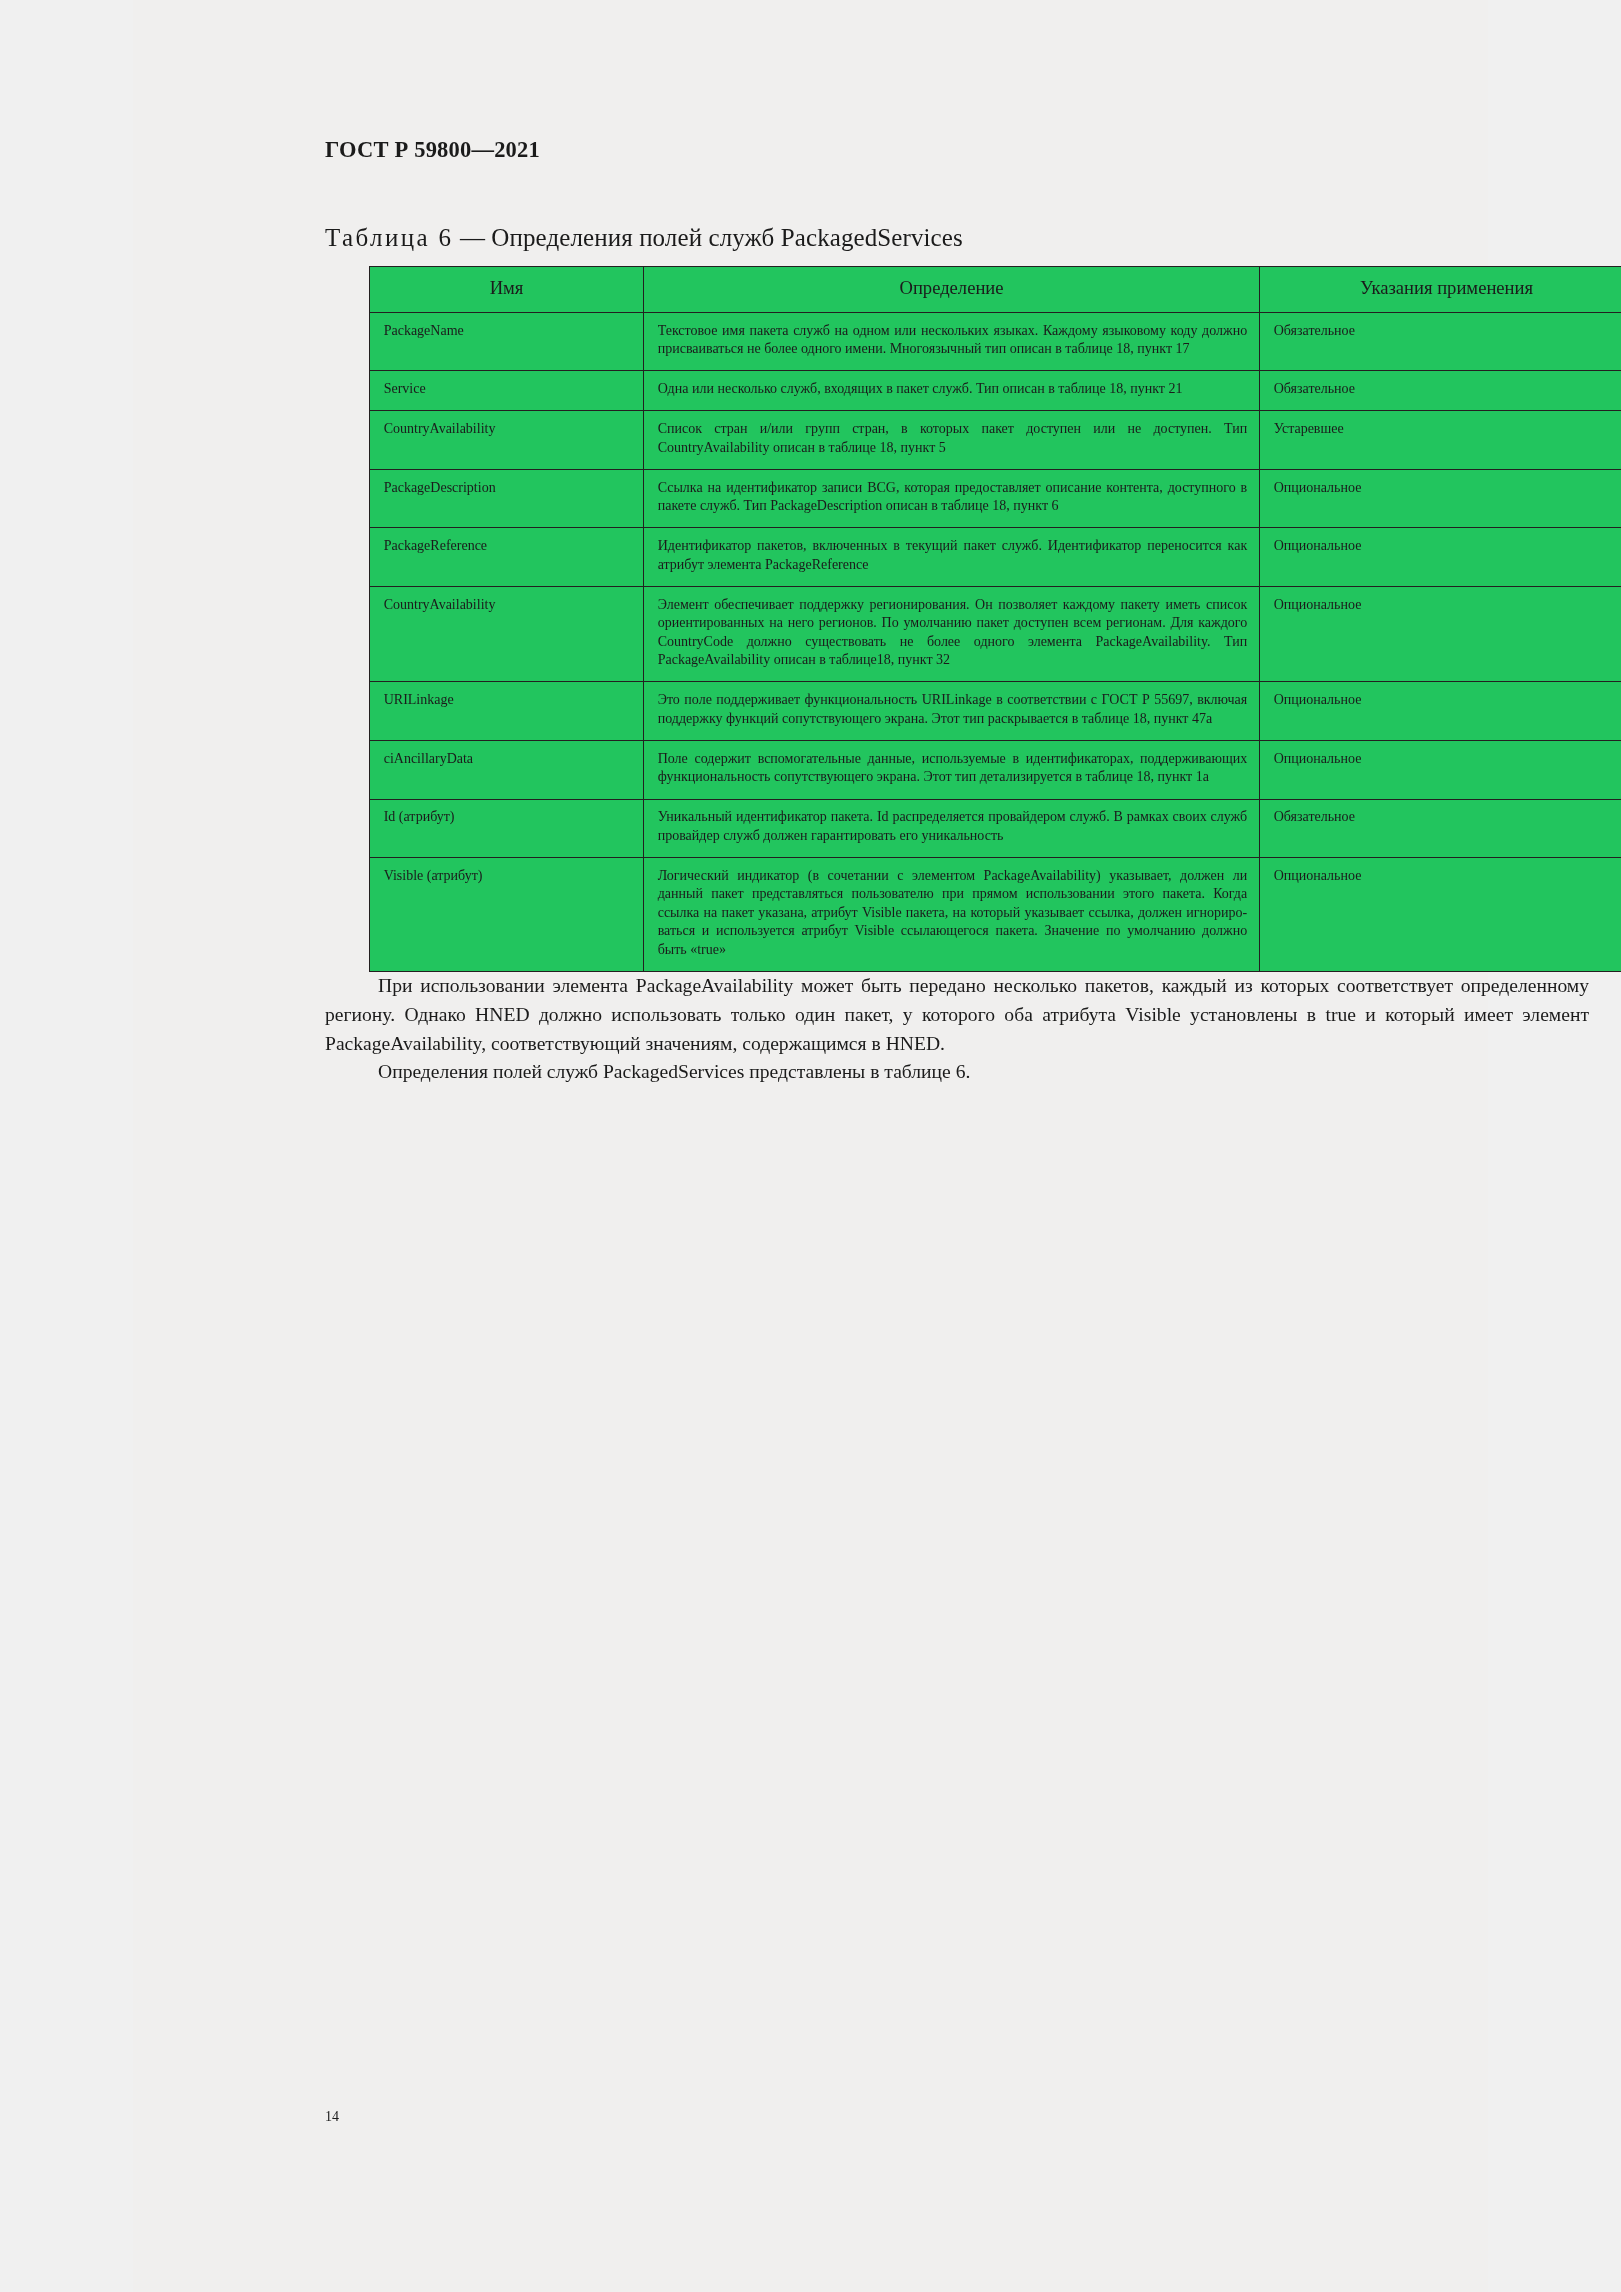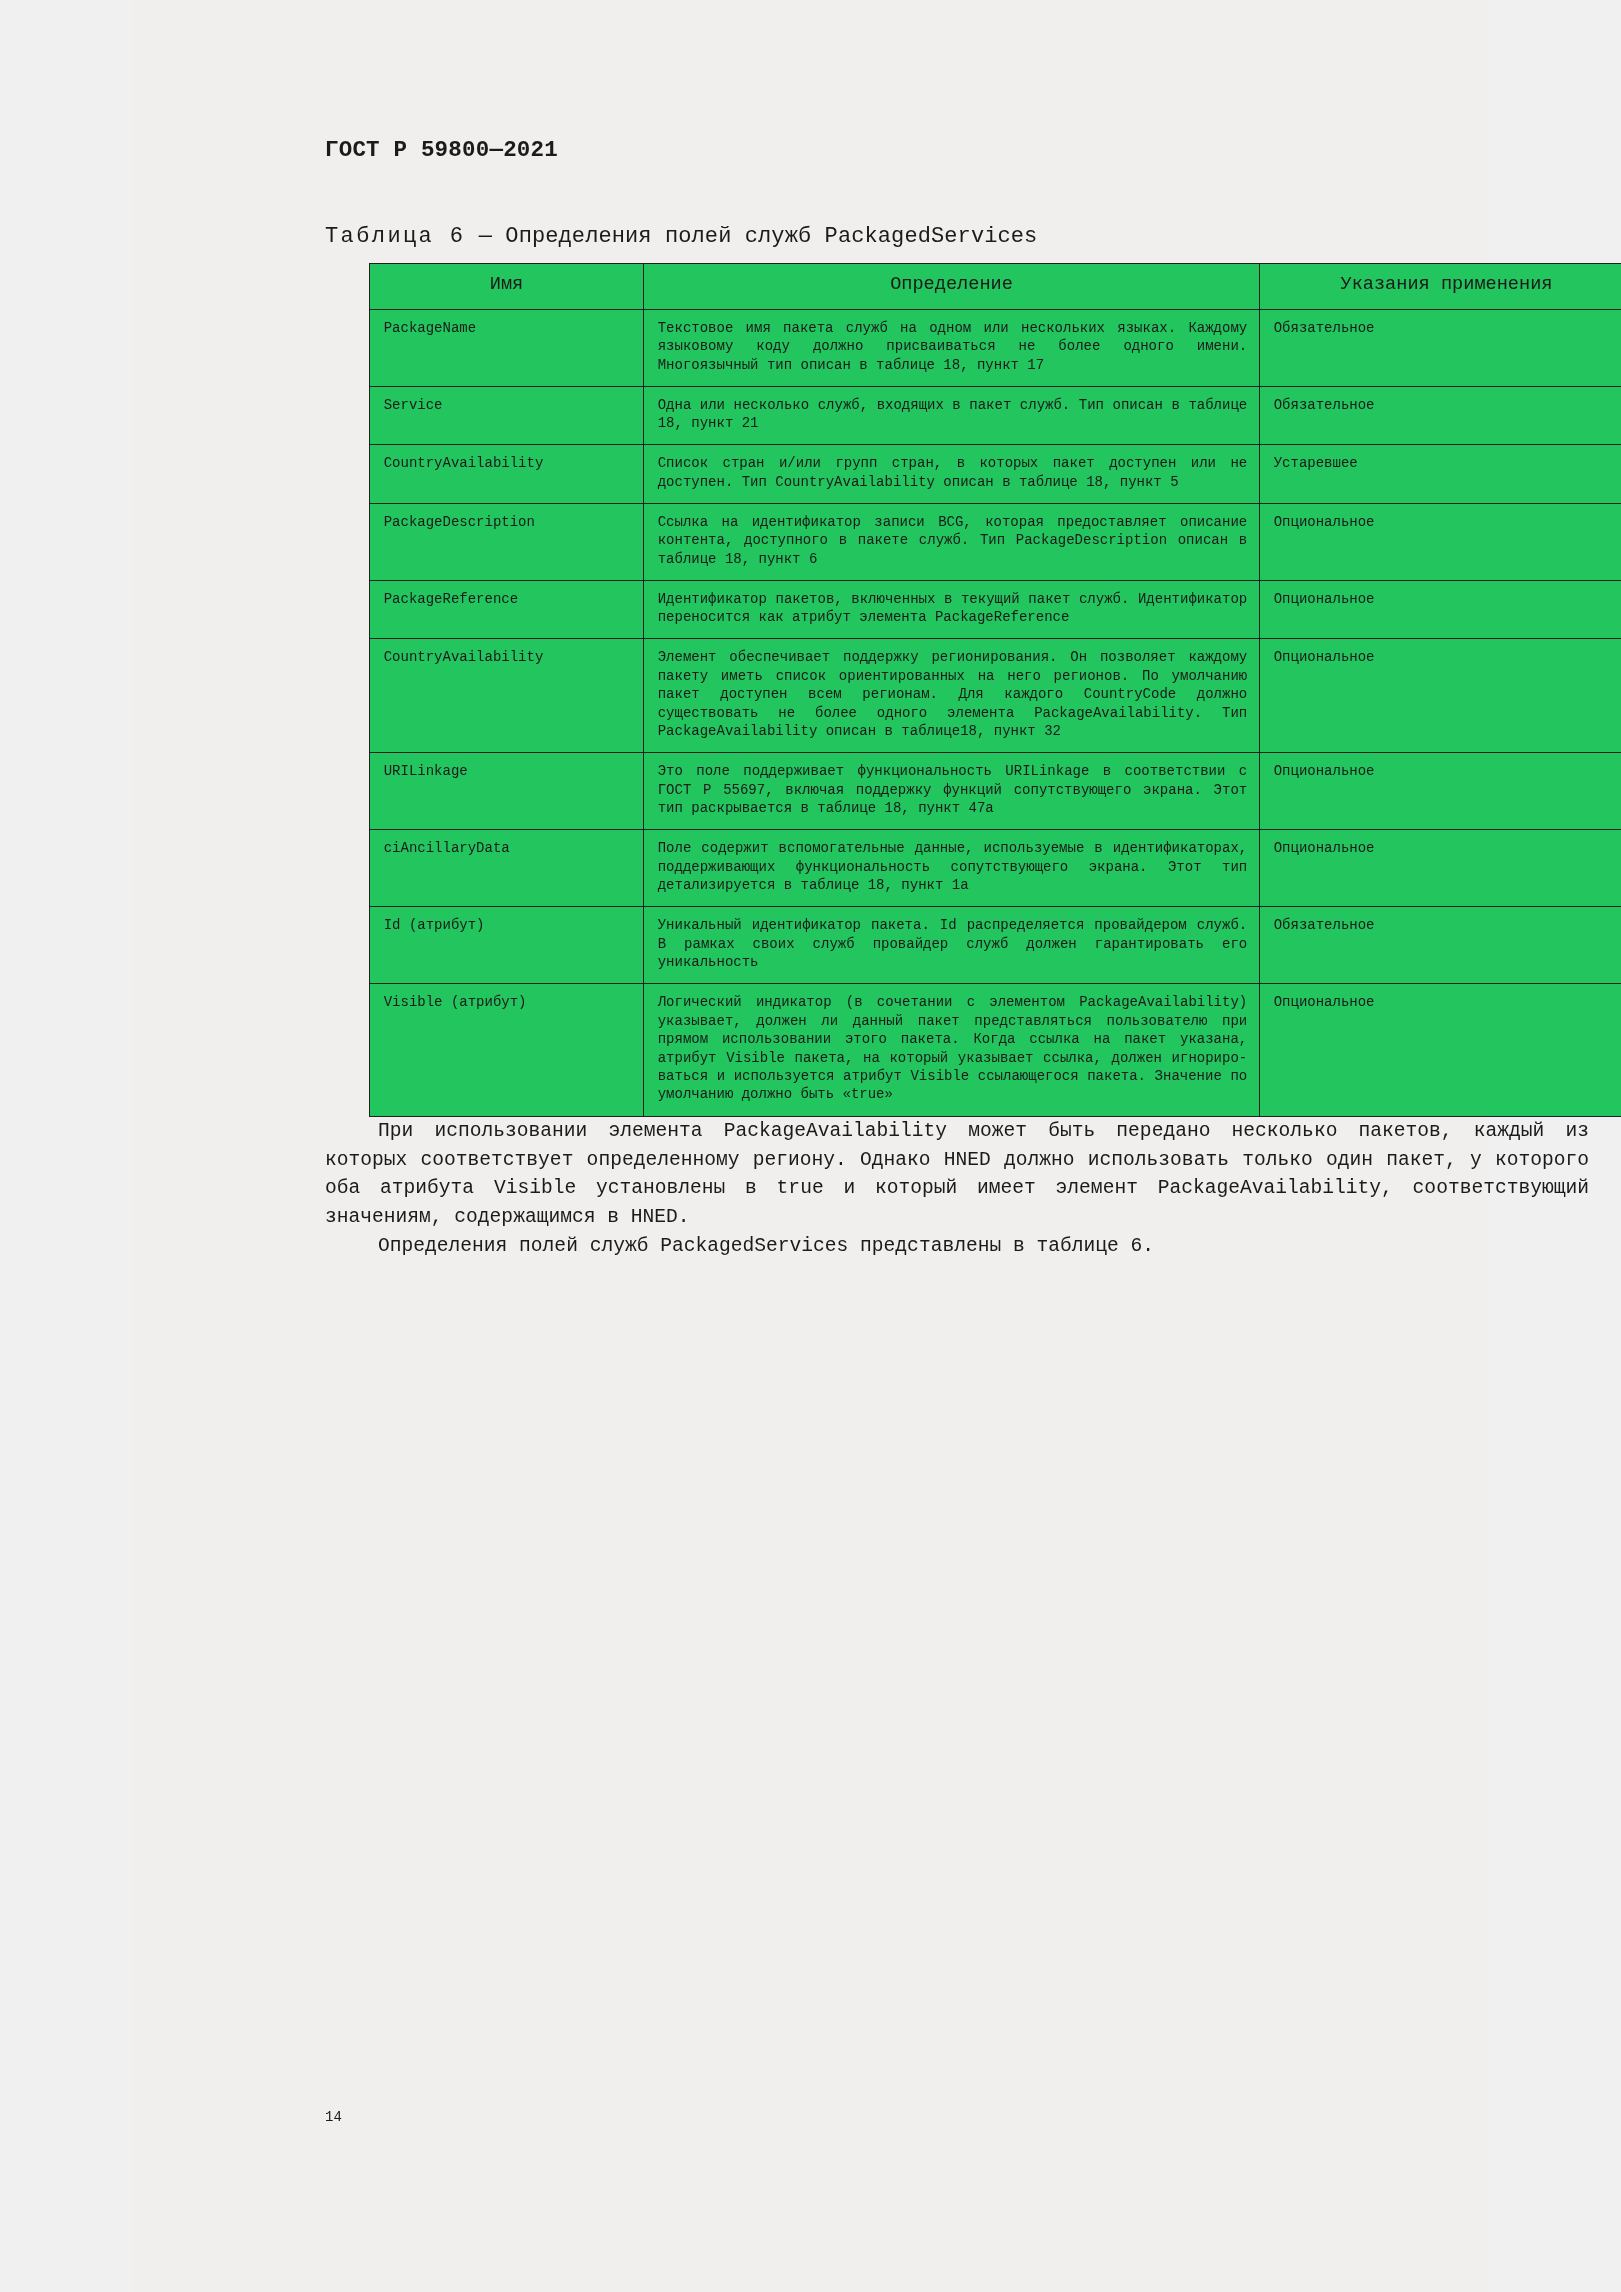--- a/index.html
+++ b/index.html
@@ -6,38 +6,38 @@
     margin: 0;
     padding: 0;
     background: #f0f0f0;
   }
   .page {
     position: relative;
     width: 1355px;
     height: 2293px;
     background: #f0efee;
     margin: 0 auto;
-    font-family: Liberation Mono, monospace;
+    font-family: Liberation Serif, serif;
     color: #1b1b1b;
     box-sizing: border-box;
   }
   .content {
     position: absolute;
     left: 192px;
     top: 137px;
     width: 1264px;
   }
   .doc-header {
     font-size: 22.5px;
     font-weight: bold;
     letter-spacing: 0.2px;
     margin: 0 0 61px 0;
   }
   .table-caption {
-    font-size: 22px;
+    font-size: 25px;
     margin: 0 0 13.7px 0;
     letter-spacing: 0.1px;
   }
   .table-caption .spaced {
     letter-spacing: 2.4px;
   }
   table.fields {
     border-collapse: collapse;
     width: 1264px;
     table-layout: fixed;

